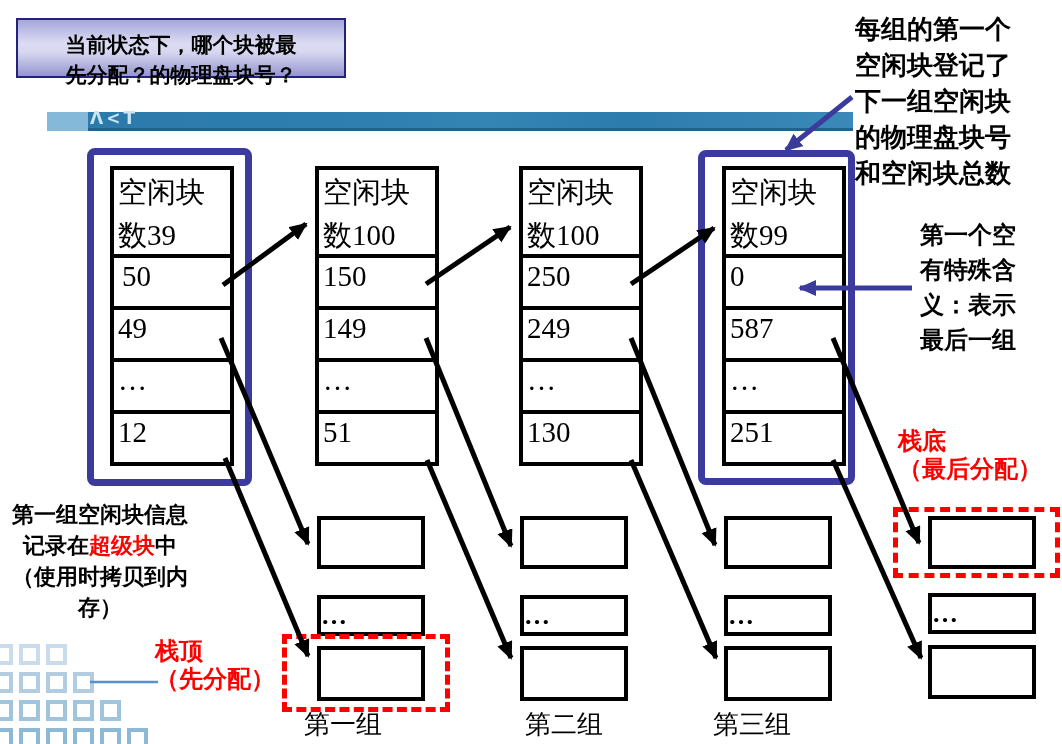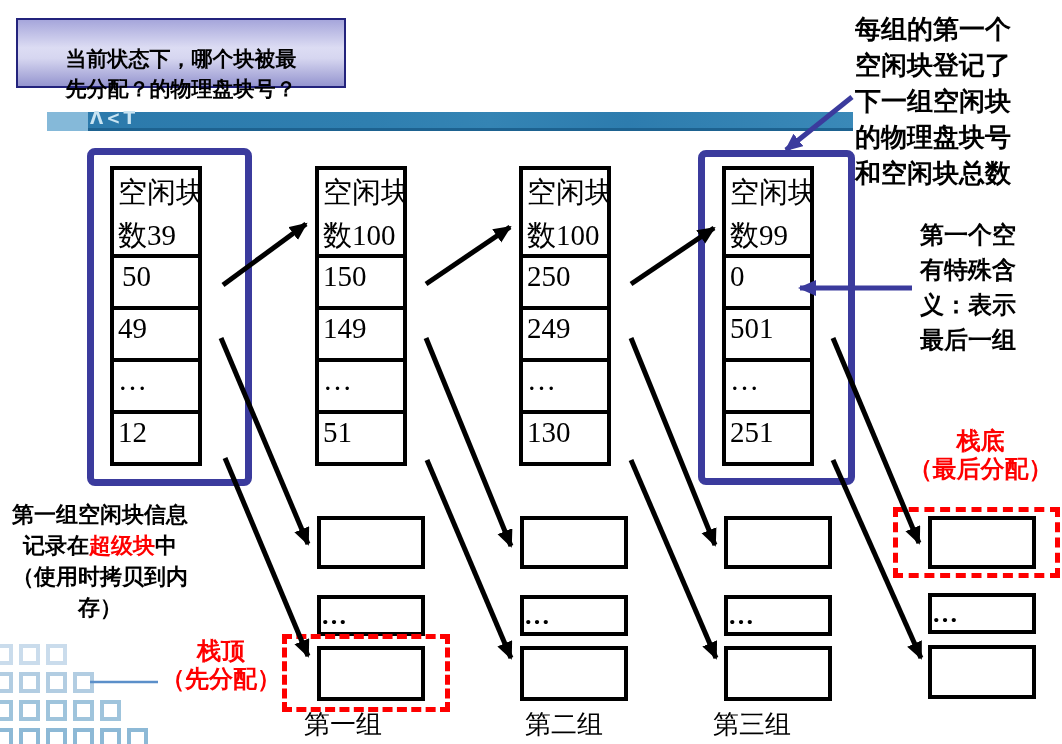--- a/index.html
+++ b/index.html
@@ -6,45 +6,45 @@
   html,body { background:#ffffff; }
   .stage {
     position: relative;
     width: 1062px; height: 744px;
     background: #ffffff;
     overflow: hidden;
     font-family: "Liberation Sans", sans-serif;
   }
   
   .title-box {
-    position: absolute; left: 16px; top: 18px; width: 330px; height: 70px;
+    position: absolute; left: 16px; top: 18px; width: 330px; height: 60px;
     border: 2px solid #23237c;
     background: linear-gradient(180deg, #a6a6db 0%, #dcdcf3 42%, #d6d6f0 58%, #9595cf 100%);
     text-align: center;
     font-weight: bold; font-size: 21px; line-height: 30px; color: #000;
-    padding-top: 24px;
+    padding-top: 10px;
   }
   
   .banner {
     position: absolute; left: 47px; top: 112px; width: 806px; height: 19px;
     background: linear-gradient(90deg,#2b79ab 0%, #2f7fb0 40%, #3484b4 55%, #2d7cae 72%, #3a89b8 100%);
     border-bottom: 3px solid #1d6290;
   }
   .banner-lead {
     position: absolute; left: 47px; top: 112px; width: 41px; height: 19px;
     background: #85b9d9;
   }
   .logo {
     position: absolute; left: 90px; top: 108px;
     color: #c9e4f2; font-weight: bold; font-size: 17px; letter-spacing: 3px;
     font-family: "DejaVu Sans", sans-serif;
   }
   
   .scell {
-    position: absolute; width: 92px;
+    position: absolute; width: 124px;
     border: 4px solid #000; background: #fff;
     font-family: "Liberation Serif", serif;
     font-size: 29px; color: #000;
     padding: 1px 0 0 4px; line-height: 34px;
     white-space: nowrap; overflow: hidden;
   }
   .sheader { height: 92px; line-height: 43px; }
   .srow { height: 56px; }
   .blue-outline {
     position: absolute; border: 7px solid #3b3b9d; border-radius: 8px;
@@ -58,21 +58,21 @@
   }
   .glabel {
     position: absolute; top: 707px; width: 130px; text-align: center;
     font-family: "Liberation Serif", serif; font-size: 26px; color: #000;
     white-space: nowrap;
   }
   
   .red-dash { position: absolute; border: 5px dashed #fe0000; background: transparent; }
   .red-label {
     position: absolute; color: #fe0000; font-weight: bold;
-    font-size: 24px; line-height: 28px; text-align: center; white-space: nowrap;
+    font-size: 24px; line-height: 28px; white-space: nowrap;
   }
   
   .note { position: absolute; color: #000; font-weight: bold; white-space: nowrap; }
   .note-topright { left: 855px; top: 3px; font-size: 26px; line-height: 36px; margin-top: 8px; }
   .note-right { left: 920px; top: 217px; font-size: 24px; line-height: 35px; }
   .note-left { left: 0px; top: 499px; width: 200px; font-size: 22px; line-height: 31px; text-align: center; }
   .red-inline { color: #fe0000; }
   .blue-inline { color: #16168c; }
   
   .sq-row { position: absolute; left: -8px; display: flex; gap: 6px; }
@@ -118,21 +118,21 @@
   <div class="scell srow" style="left:519px; top:254px;">250</div>
   <div class="scell srow" style="left:519px; top:306px;">249</div>
   <div class="scell srow" style="left:519px; top:358px;">…</div>
   <div class="scell srow" style="left:519px; top:410px;">130</div>
 
   <div class="scell sheader" style="left:722px; top:166px;">
     <div>空闲块</div>
     <div>数99</div>
   </div>
   <div class="scell srow" style="left:722px; top:254px;">0</div>
-  <div class="scell srow" style="left:722px; top:306px;">501</div>
+  <div class="scell srow" style="left:722px; top:306px;">587</div>
   <div class="scell srow" style="left:722px; top:358px;">…</div>
   <div class="scell srow" style="left:722px; top:410px;">251</div>
 
   <div class="blue-outline" style="left:87px; top:148px; width:165px; height:338px;"></div>
   <div class="blue-outline" style="left:698px; top:150px; width:157px; height:335px;"></div>
 
   <div class="sbox" style="left:317px; top:516px; height:53px;"></div>
   <div class="sbox" style="left:317px; top:595px; height:41px;"></div>
   <span class="dots" style="left:321px; top:602px;">…</span>
   <div class="sbox" style="left:317px; top:646px; height:55px;"></div>

